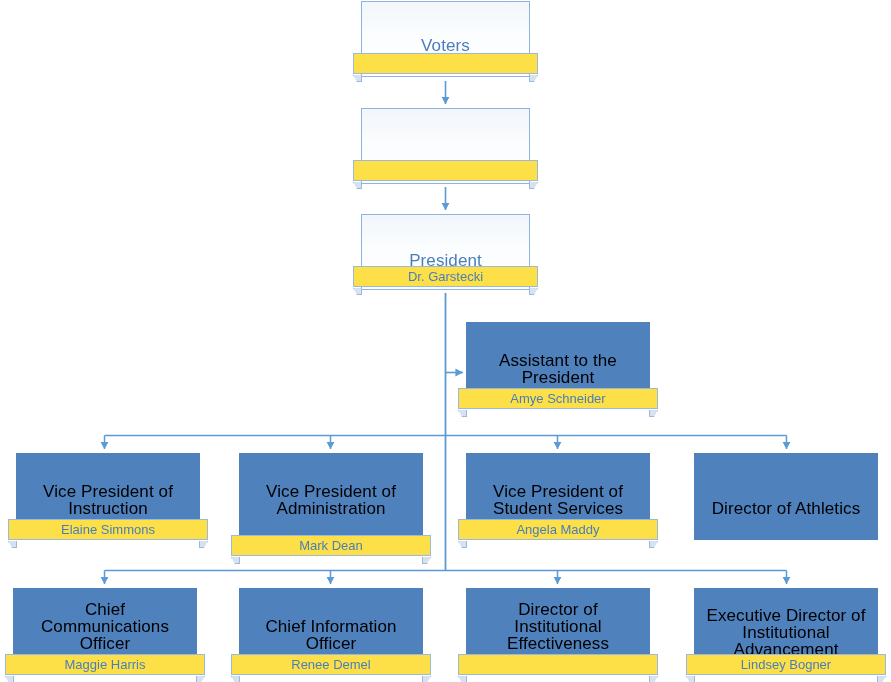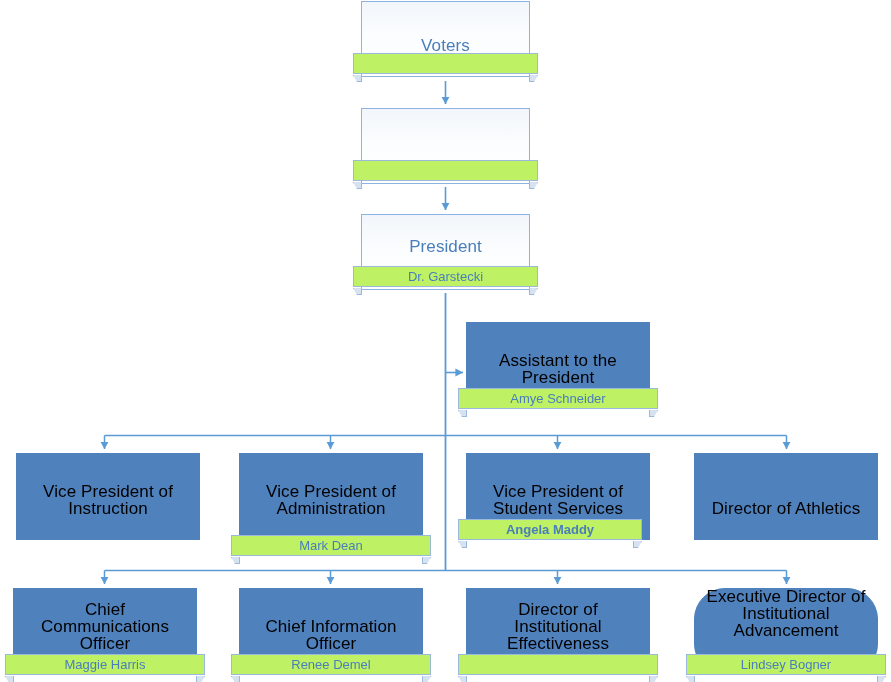--- a/index.html
+++ b/index.html
@@ -75,21 +75,21 @@
     padding: 0 6px;
     box-sizing: border-box;
     width: 100%;
     letter-spacing: 0.1px;
   }
 
   
   .name-ribbon {
     position: absolute;
     box-sizing: border-box;
-    background: #bef264;
+    background: #fde047;
     border: 1px solid #9ab9dd;
     height: 21px;
     display: flex;
     align-items: center;
     justify-content: center;
     z-index: 5;
   }
   .name-text {
     font-size: 13px;
     line-height: 15px;
@@ -164,21 +164,21 @@
       <div class="node-title">Board of Trustees</div>
     </div>
     <div class="name-ribbon" style="left:-8px; top:52px; width:185px;">
       <span class="name-text"></span>
       <span class="ribbon-tail left"></span>
       <span class="ribbon-tail right"></span>
     </div>
   </div>
 
   <div class="node light" style="left:361px; top:214px; width:169px; height:80px;">
-    <div class="node-body" style="height:76px; padding-bottom:34px;">
+    <div class="node-body" style="height:76px; padding-bottom:20px;">
       <div class="node-title">President</div>
     </div>
     <div class="name-ribbon" style="left:-8px; top:52px; width:185px;">
       <span class="name-text">Dr. Garstecki</span>
       <span class="ribbon-tail left"></span>
       <span class="ribbon-tail right"></span>
     </div>
   </div>
 
   <div class="node filled" style="left:466px; top:322px; width:184px; height:87px;">
@@ -189,38 +189,43 @@
       <span class="name-text">Amye Schneider</span>
       <span class="ribbon-tail left"></span>
       <span class="ribbon-tail right"></span>
     </div>
   </div>
 
   <div class="node filled" style="left:16px; top:453px; width:184px; height:87px;">
     <div class="node-body" style="height:87px; padding-bottom:22px;">
       <div class="node-title">Vice President of Instruction</div>
     </div>
+    <div class="name-ribbon" style="left:-8px; top:66px; width:200px;">
+      <span class="name-text">Elaine Simmons</span>
+      <span class="ribbon-tail left"></span>
+      <span class="ribbon-tail right"></span>
+    </div>
   </div>
 
   <div class="node filled" style="left:239px; top:453px; width:184px; height:87px;padding-left:22px;">
     <div class="node-body" style="height:87px; padding-bottom:22px;">
       <div class="node-title">Vice President of Administration</div>
     </div>
     <div class="name-ribbon" style="left:-8px; top:66px; width:200px;margin-top:16px;">
       <span class="name-text">Mark Dean</span>
       <span class="ribbon-tail left"></span>
       <span class="ribbon-tail right"></span>
     </div>
   </div>
 
   <div class="node filled" style="left:466px; top:453px; width:184px; height:87px;">
     <div class="node-body" style="height:87px; padding-bottom:22px;">
       <div class="node-title">Vice President of Student Services</div>
     </div>
-    <div class="name-ribbon" style="left:-8px; top:66px; width:184px;font-weight:bold;">
+    <div class="name-ribbon" style="left:-8px; top:66px; width:200px;">
       <span class="name-text">Angela Maddy</span>
       <span class="ribbon-tail left"></span>
       <span class="ribbon-tail right"></span>
     </div>
   </div>
 
   <div class="node filled" style="left:694px; top:453px; width:184px; height:87px;">
     <div class="node-body" style="height:87px; padding-bottom:22px;">
       <div class="node-title">Director of Athletics</div>
     </div>
@@ -253,21 +258,21 @@
       <div class="node-title">Director of Institutional Effectiveness</div>
     </div>
     <div class="name-ribbon" style="left:-8px; top:66px; width:200px;">
       <span class="name-text"></span>
       <span class="ribbon-tail left"></span>
       <span class="ribbon-tail right"></span>
     </div>
   </div>
 
   <div class="node filled" style="left:694px; top:588px; width:184px; height:87px;">
-    <div class="node-body" style="height:87px; padding-bottom:35px;border-radius:31px;">
+    <div class="node-body" style="height:87px; padding-bottom:16px;">
       <div class="node-title">Executive Director of Institutional Advancement</div>
     </div>
     <div class="name-ribbon" style="left:-8px; top:66px; width:200px;">
       <span class="name-text">Lindsey Bogner</span>
       <span class="ribbon-tail left"></span>
       <span class="ribbon-tail right"></span>
     </div>
   </div>
 
 </div>

